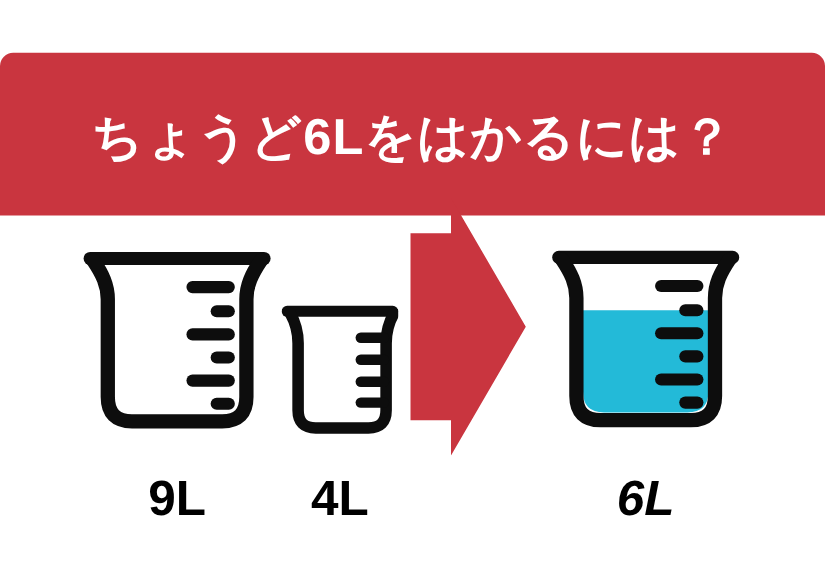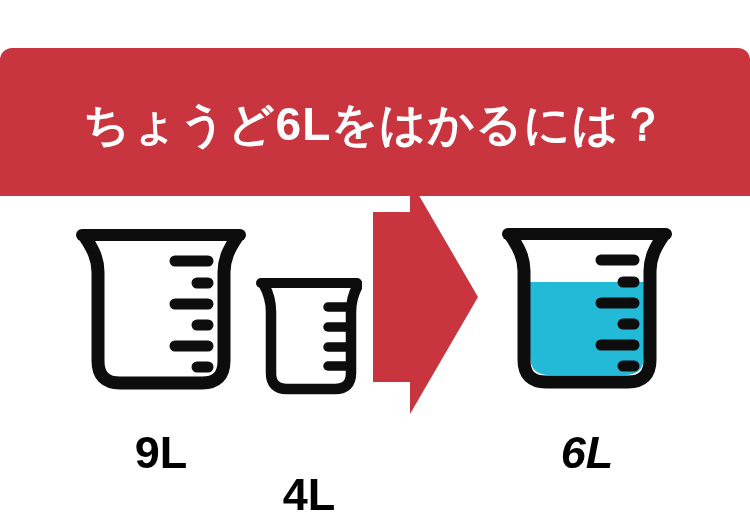--- a/index.html
+++ b/index.html
@@ -40,21 +40,21 @@
   .beaker-label {
     position: absolute;
     top: 430px;
     font-size: 45px;
     font-weight: 700;
     color: #000000;
     text-align: center;
     line-height: 1;
   }
   .label-9l { left: 75px;  width: 172px; }
-  .label-4l { left: 256px; width: 106px; margin-top: 42px; }
+  .label-4l { left: 256px; width: 106px; }
   .label-6l { left: 501px; width: 172px; font-style: italic; }
 </style>
 </head>
 <body>
 
 <div class="canvas">
 
   <div class="banner">
     <div class="banner-title">ちょうど6Lをはかるには？</div>
   </div>

